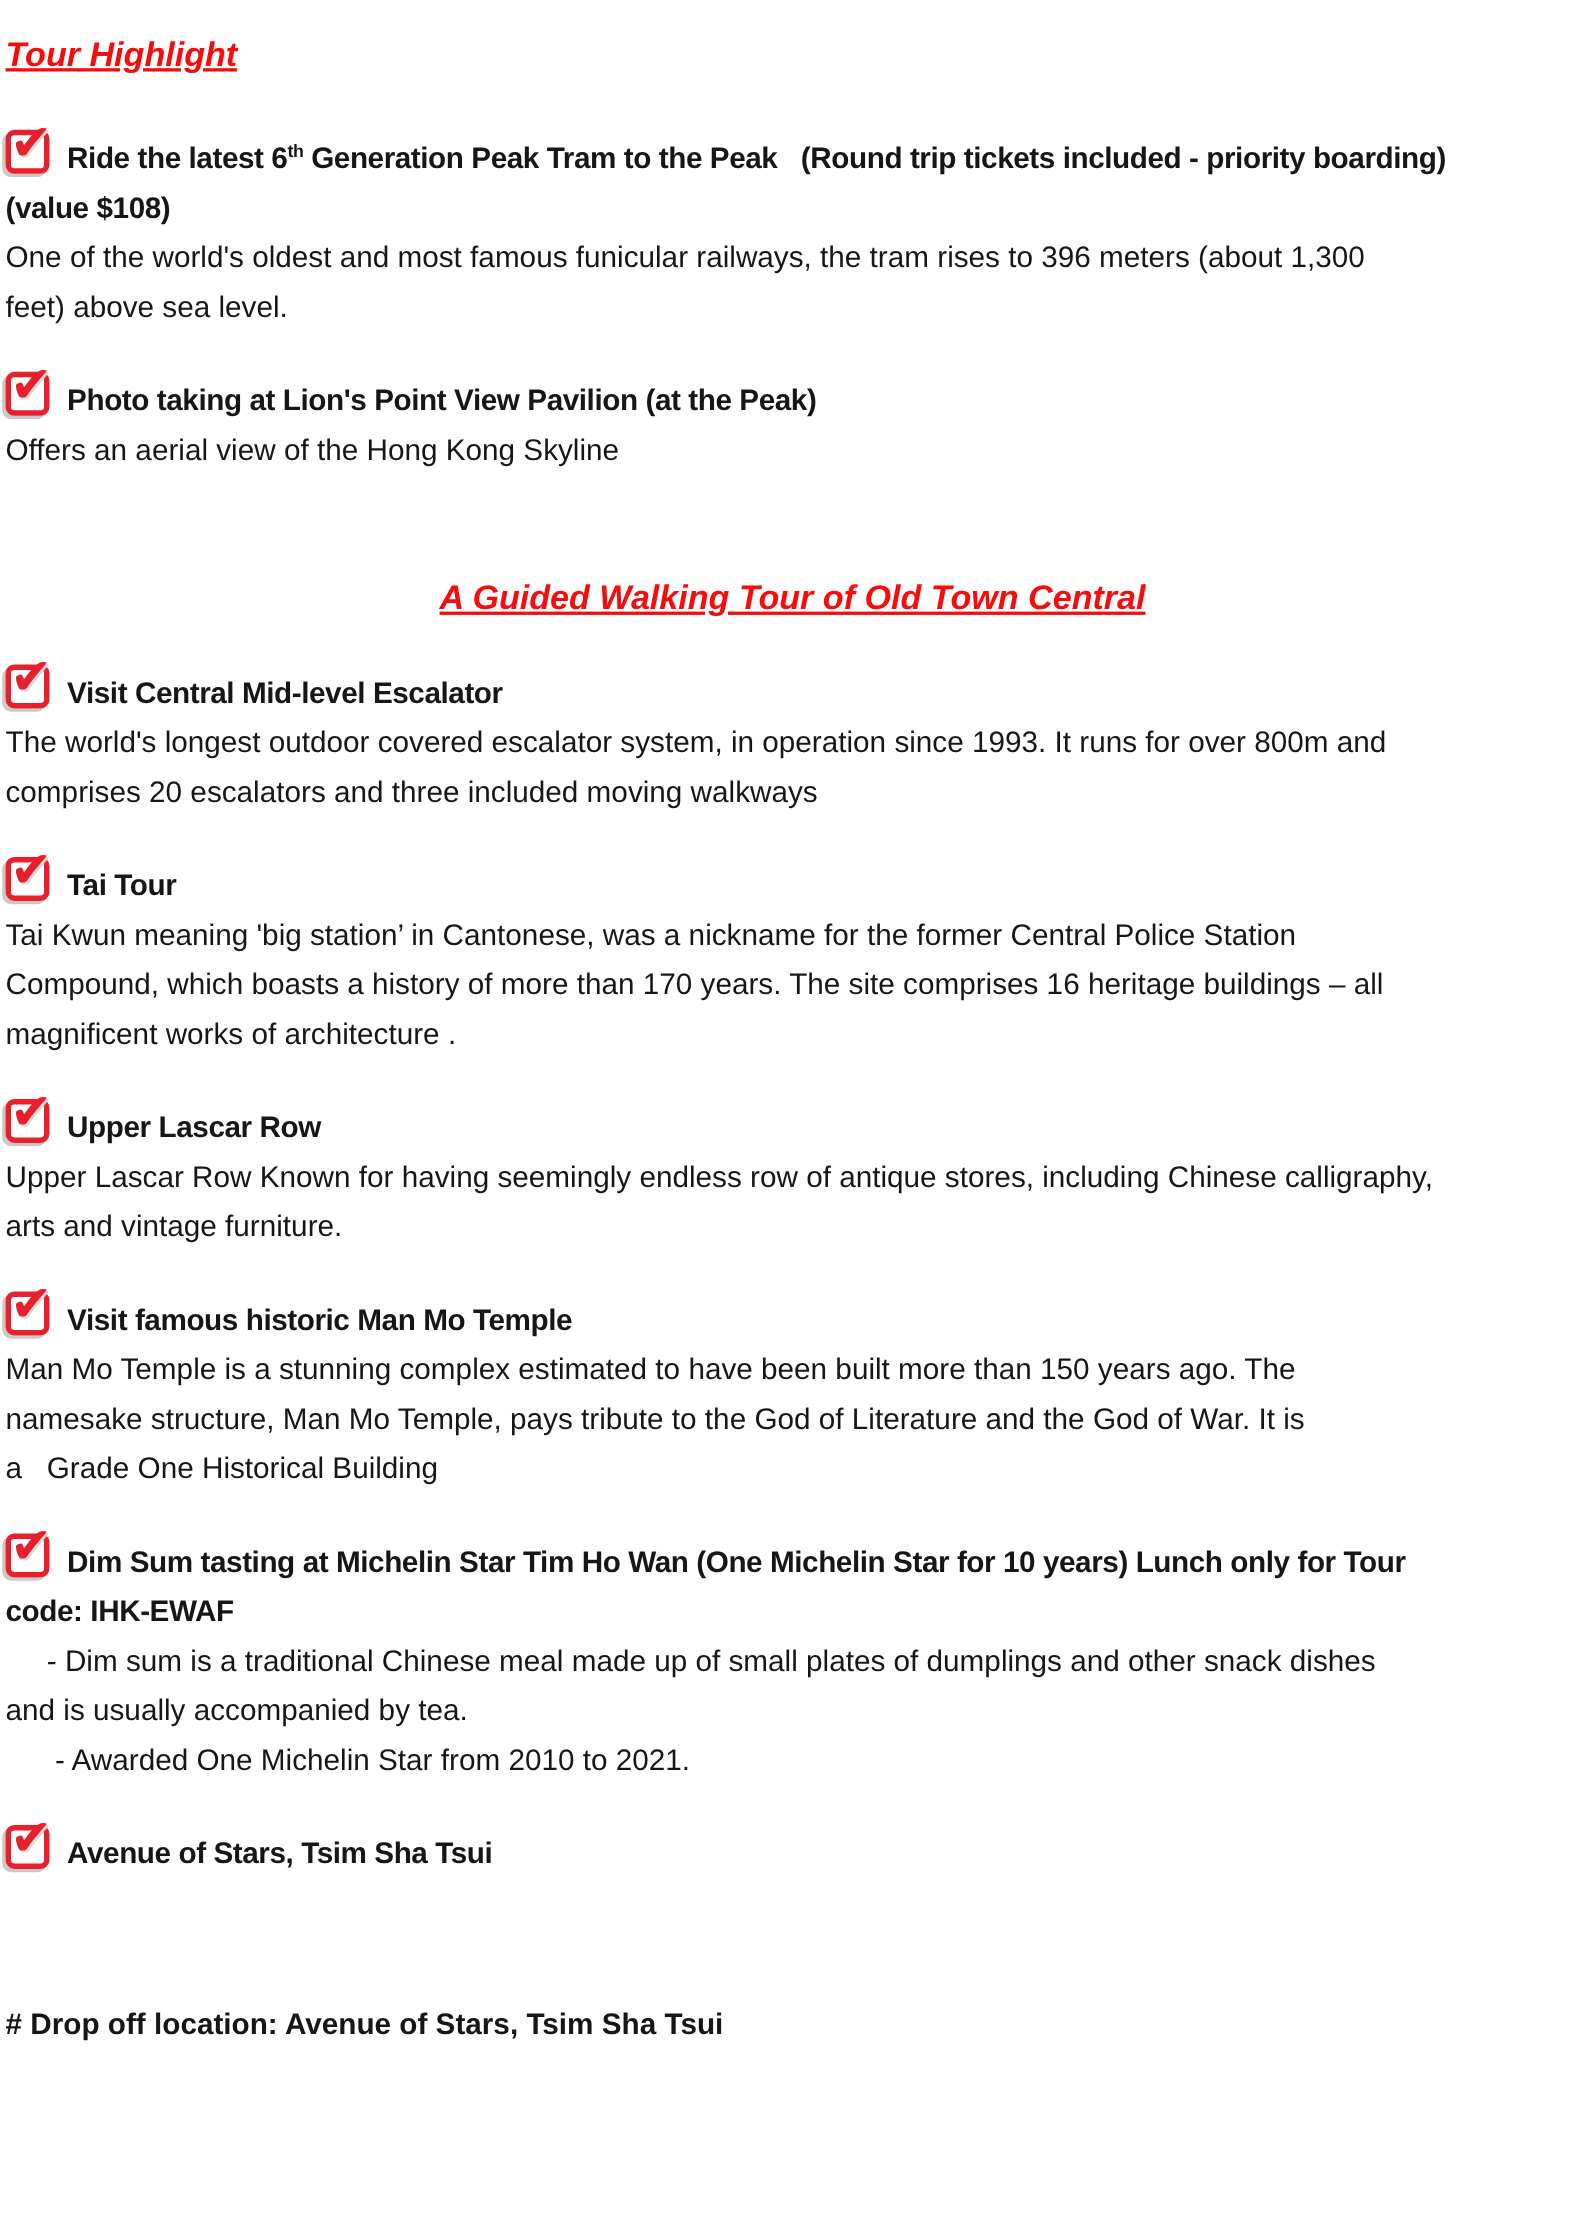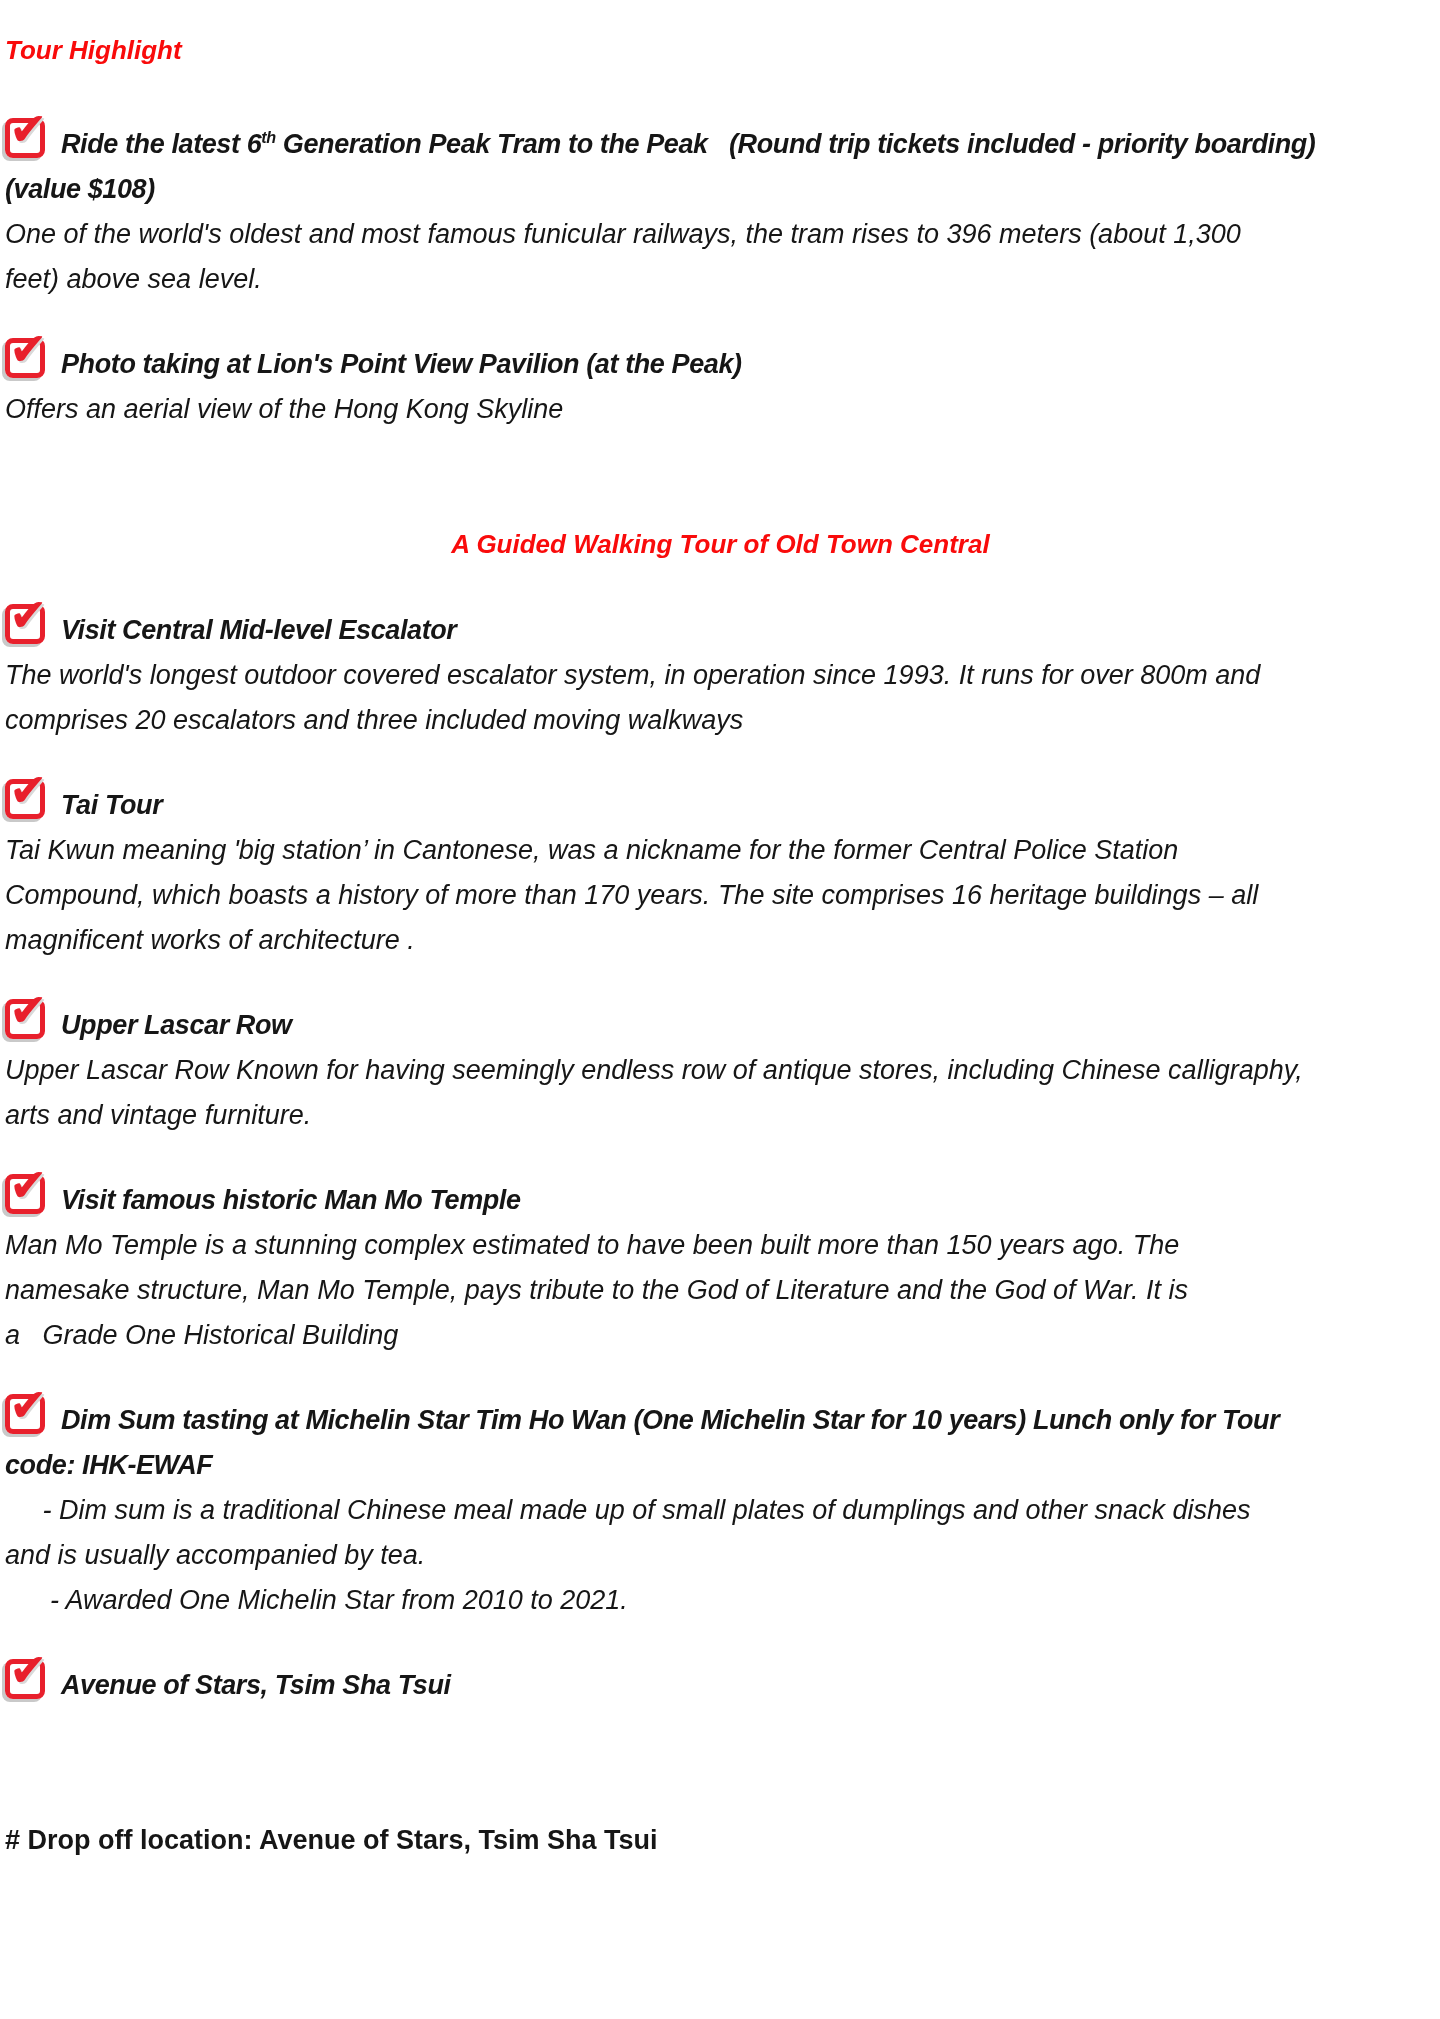--- a/index.html
+++ b/index.html
@@ -4,27 +4,27 @@
 <style>
   html,body{margin:0;padding:0;background:#ffffff;}
   body{
     width:1440px;height:2019px;overflow:hidden;
     font-family:"Liberation Sans",sans-serif;
     font-size:27px;line-height:45px;color:#161616;
     -webkit-font-smoothing:antialiased;
   }
   .doc{padding:30px 4px 0 5px;}
   .section-title{
-    font-size:26px;line-height:40px;font-weight:bold;font-style:italic;
-    color:var(--red,#f90b0b);
+    font-size:31px;line-height:40px;font-weight:bold;font-style:italic;
+    text-decoration:underline;color:var(--red,#f90b0b);
     margin:0 0 48px 0;
   }
   .section-title.second{margin:92px 0 40px 0;text-align:center;}
   .item{margin:0 0 36px 0;}
-  .item p{margin:0;font-style:italic;}
+  .item p{margin:0;}
   .item-heading{font-weight:bold;letter-spacing:-0.4px;}
   .item-title{white-space:pre-wrap;}
   .item-body{white-space:pre-wrap;}
   sup{font-size:0.6em;line-height:0;vertical-align:super;}
   .checkbox{
     position:relative;display:inline-block;
     width:30px;height:30px;
     border:5px solid var(--checkred,#e8202c);border-radius:8px;
     box-shadow:-3px 3px 0 #c9c9c9;
     margin-right:16px;vertical-align:-5px;

